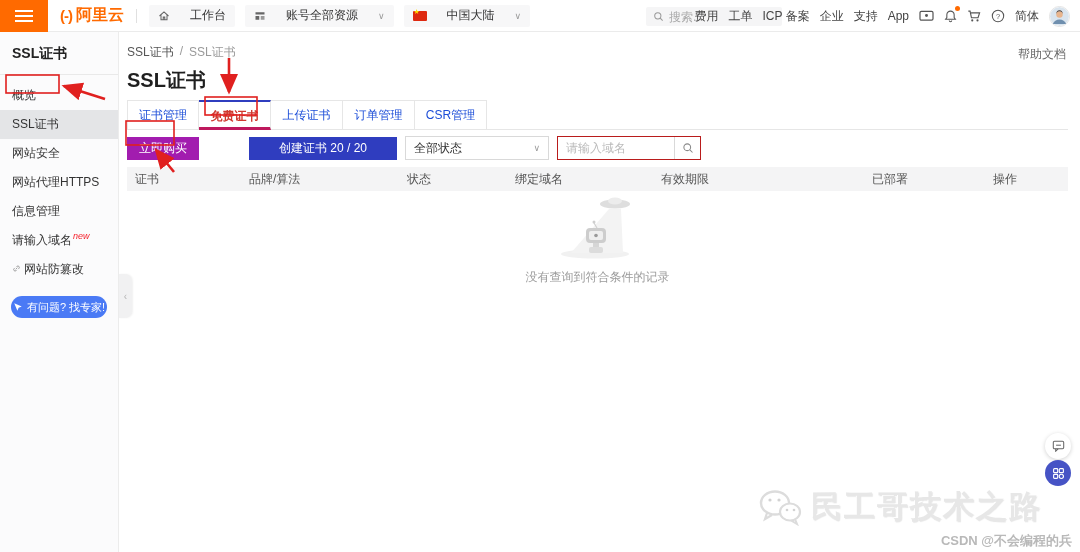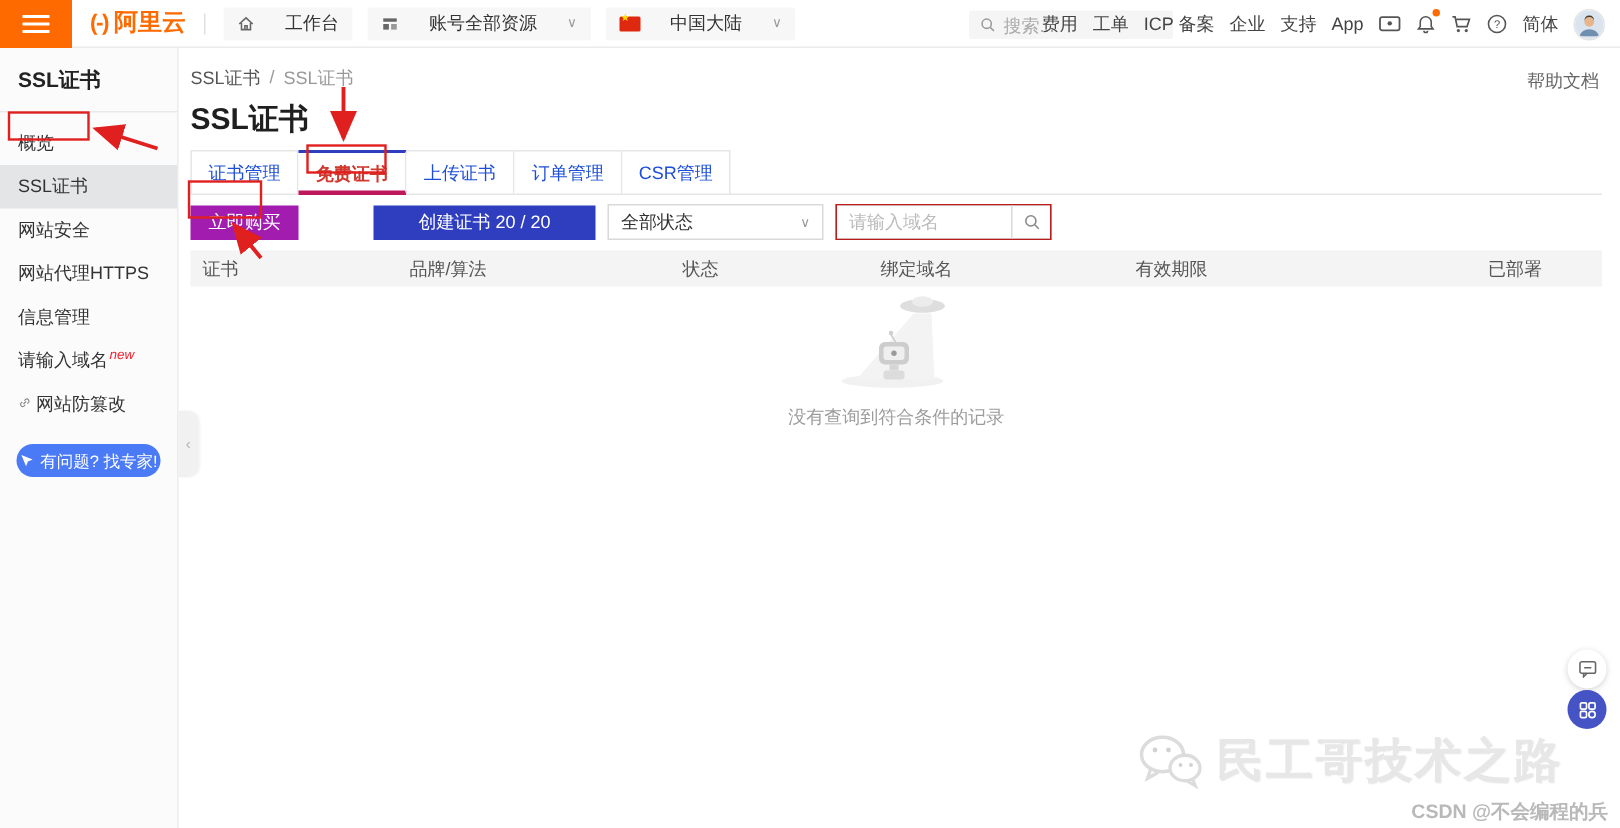--- a/index.html
+++ b/index.html
@@ -69,21 +69,21 @@
   .select { width:144px; height:24px; border:1px solid #d9d9d9; background:#fff; display:flex;
     align-items:center; justify-content:space-between; padding:0 8px; font-size:12px; color:#333; cursor:pointer; }
   .dom-box { width:144px; height:24px; border:1px solid #b91c1c; display:flex; background:#a3a3a3; }
   .dom-box input { flex:1; border:none; outline:none; font-size:12px; padding:0 8px; color:#333; min-width:0; }
   .dom-box input::placeholder { color:#bbb; }
   .dom-box .sbtn { width:26px; border-left:1px solid #d9d9d9; display:flex; align-items:center;
     justify-content:center; cursor:pointer; background:#fff; }
 
   .thead { margin-top:7px; height:24px; background:#f4f4f5; display:grid;
     grid-template-columns:114px 158px 108px 146px 211px 121px auto;
-    align-items:center; font-size:12px; color:#555;gap:24px; }
+    align-items:center; font-size:12px; color:#555; }
   .thead span { padding-left:8px; white-space:nowrap; }
 
   .empty { margin-top:4px; text-align:center; }
   .empty-text { margin-top:4px; font-size:12px; color:#9b9b9b; }
 
   
   .float-msg { position:absolute; left:1045px; top:433px; width:26px; height:26px; border-radius:50%;
     background:#fff; box-shadow:0 1px 4px rgba(0,0,0,.18); display:flex; align-items:center;
     justify-content:center; cursor:pointer; z-index:30; }
   .float-apps { position:absolute; left:1045px; top:460px; width:26px; height:26px; border-radius:50%;

